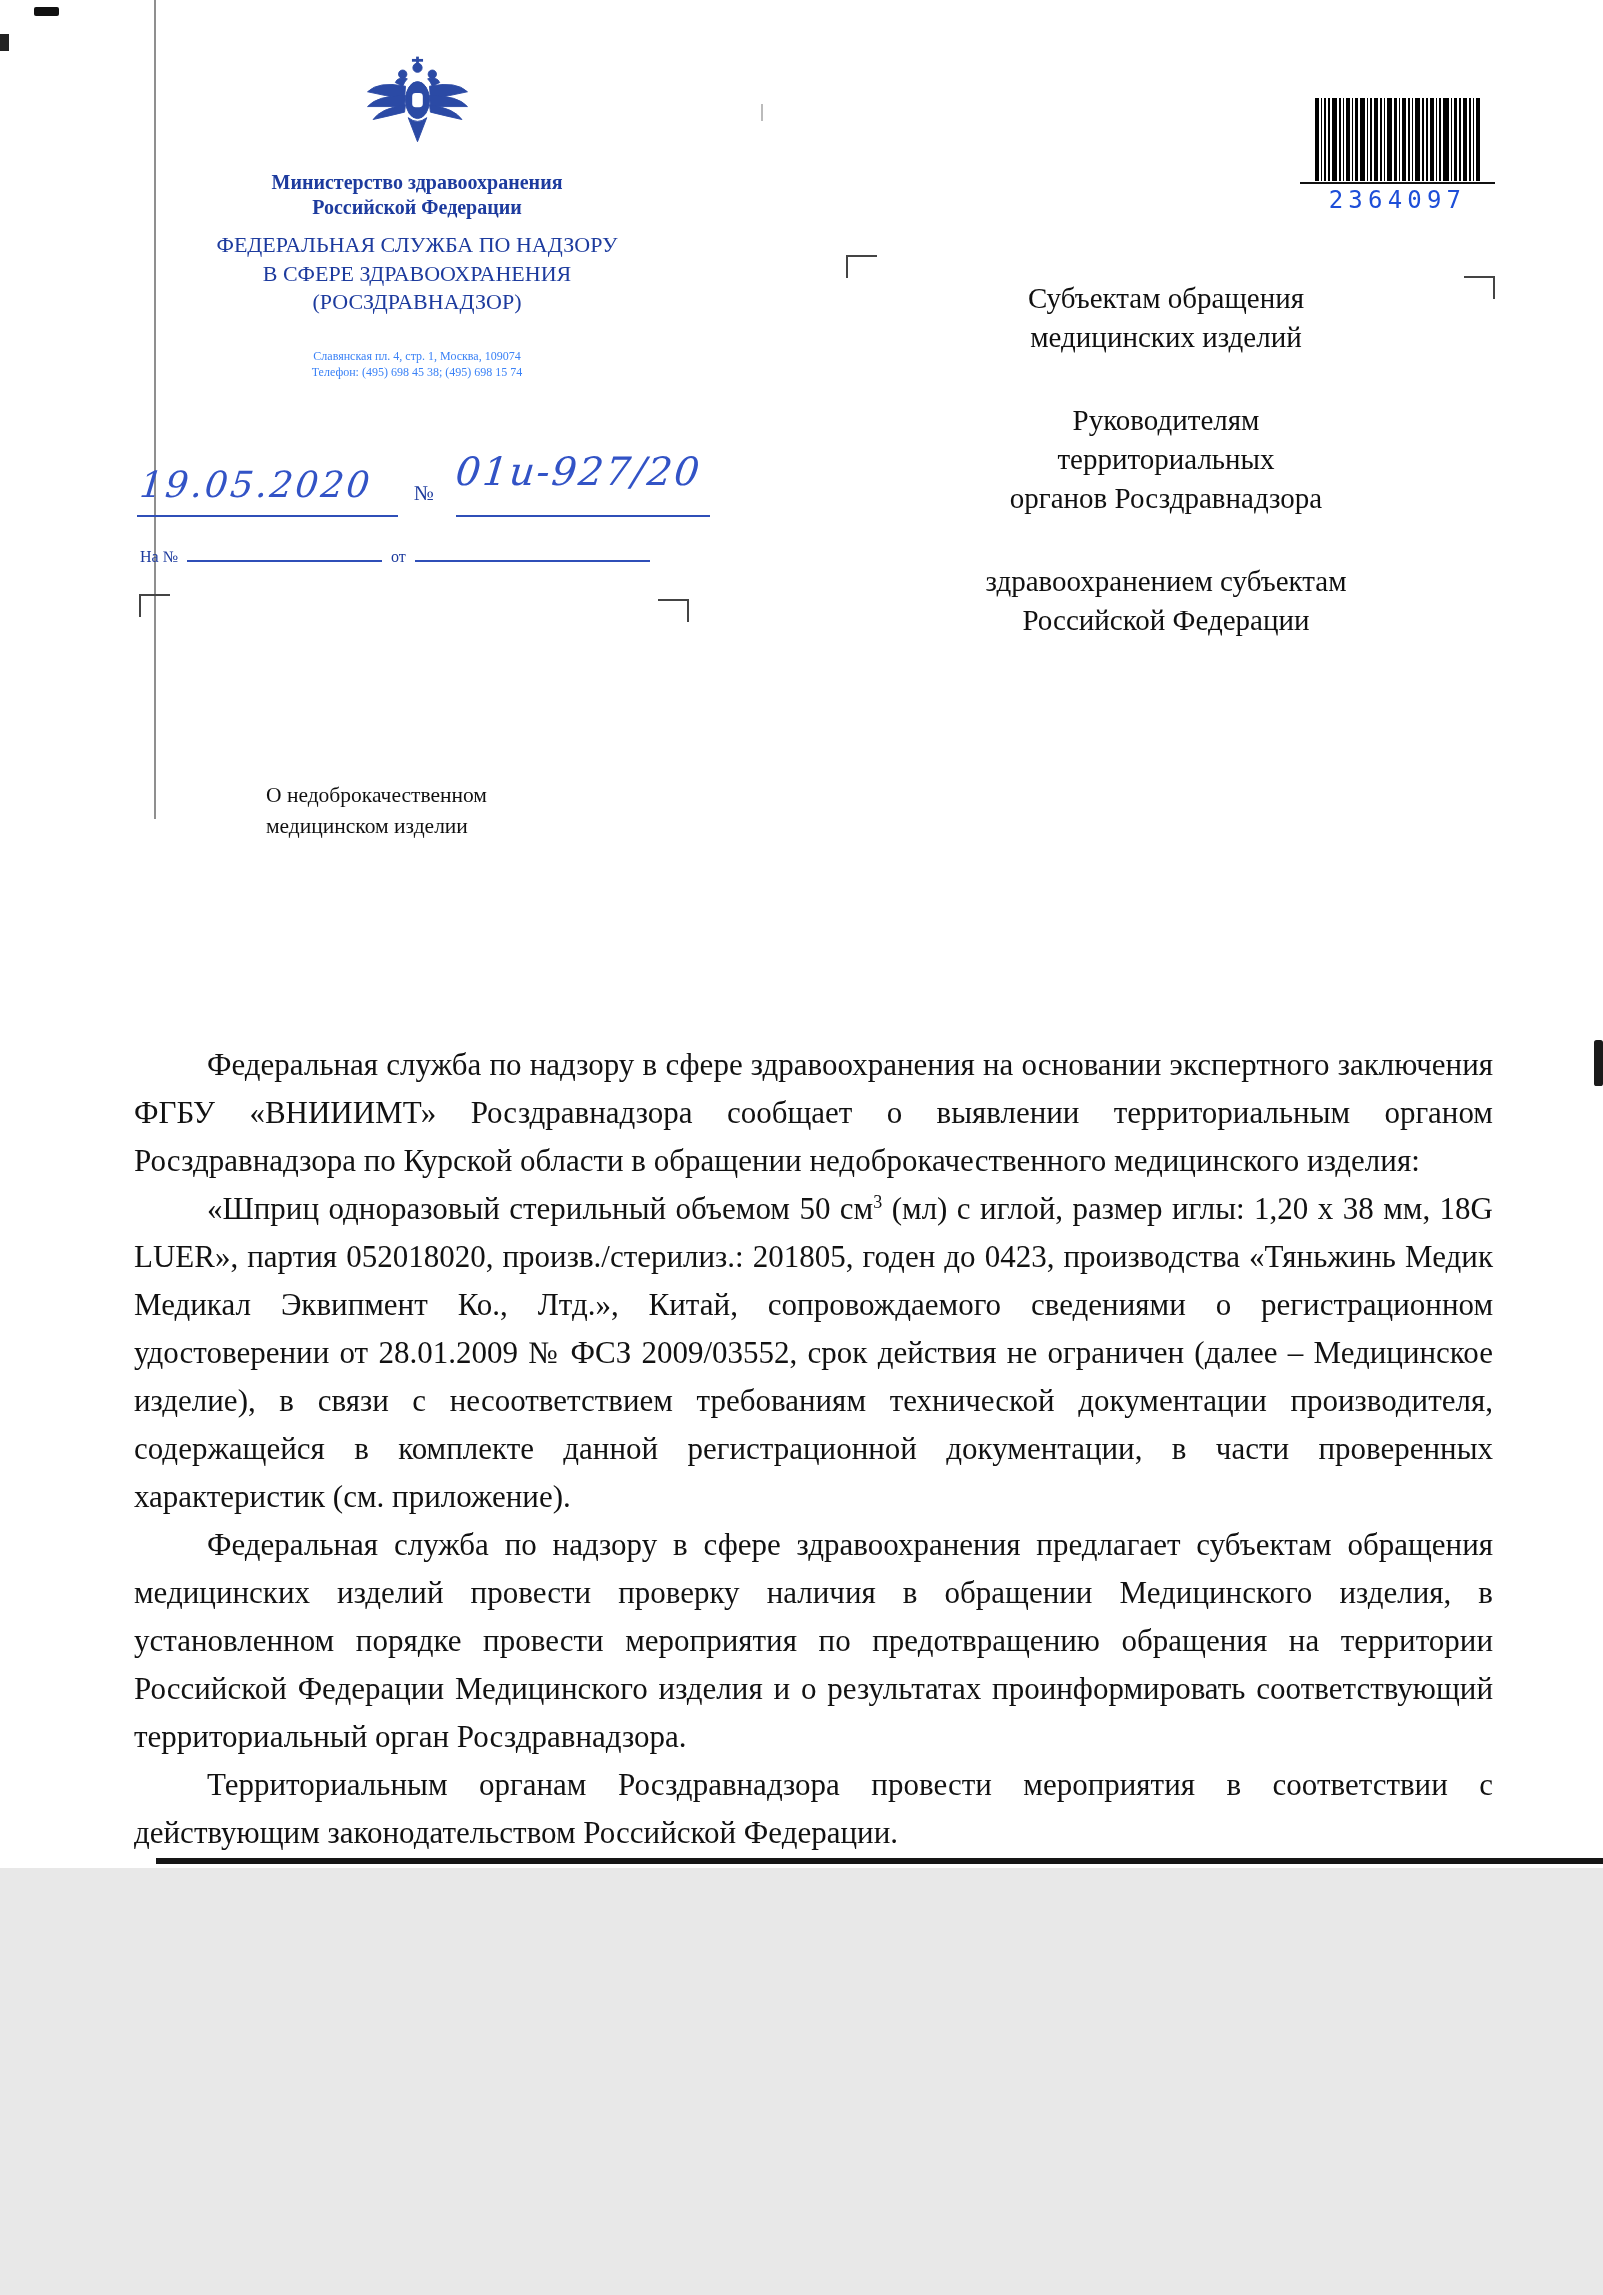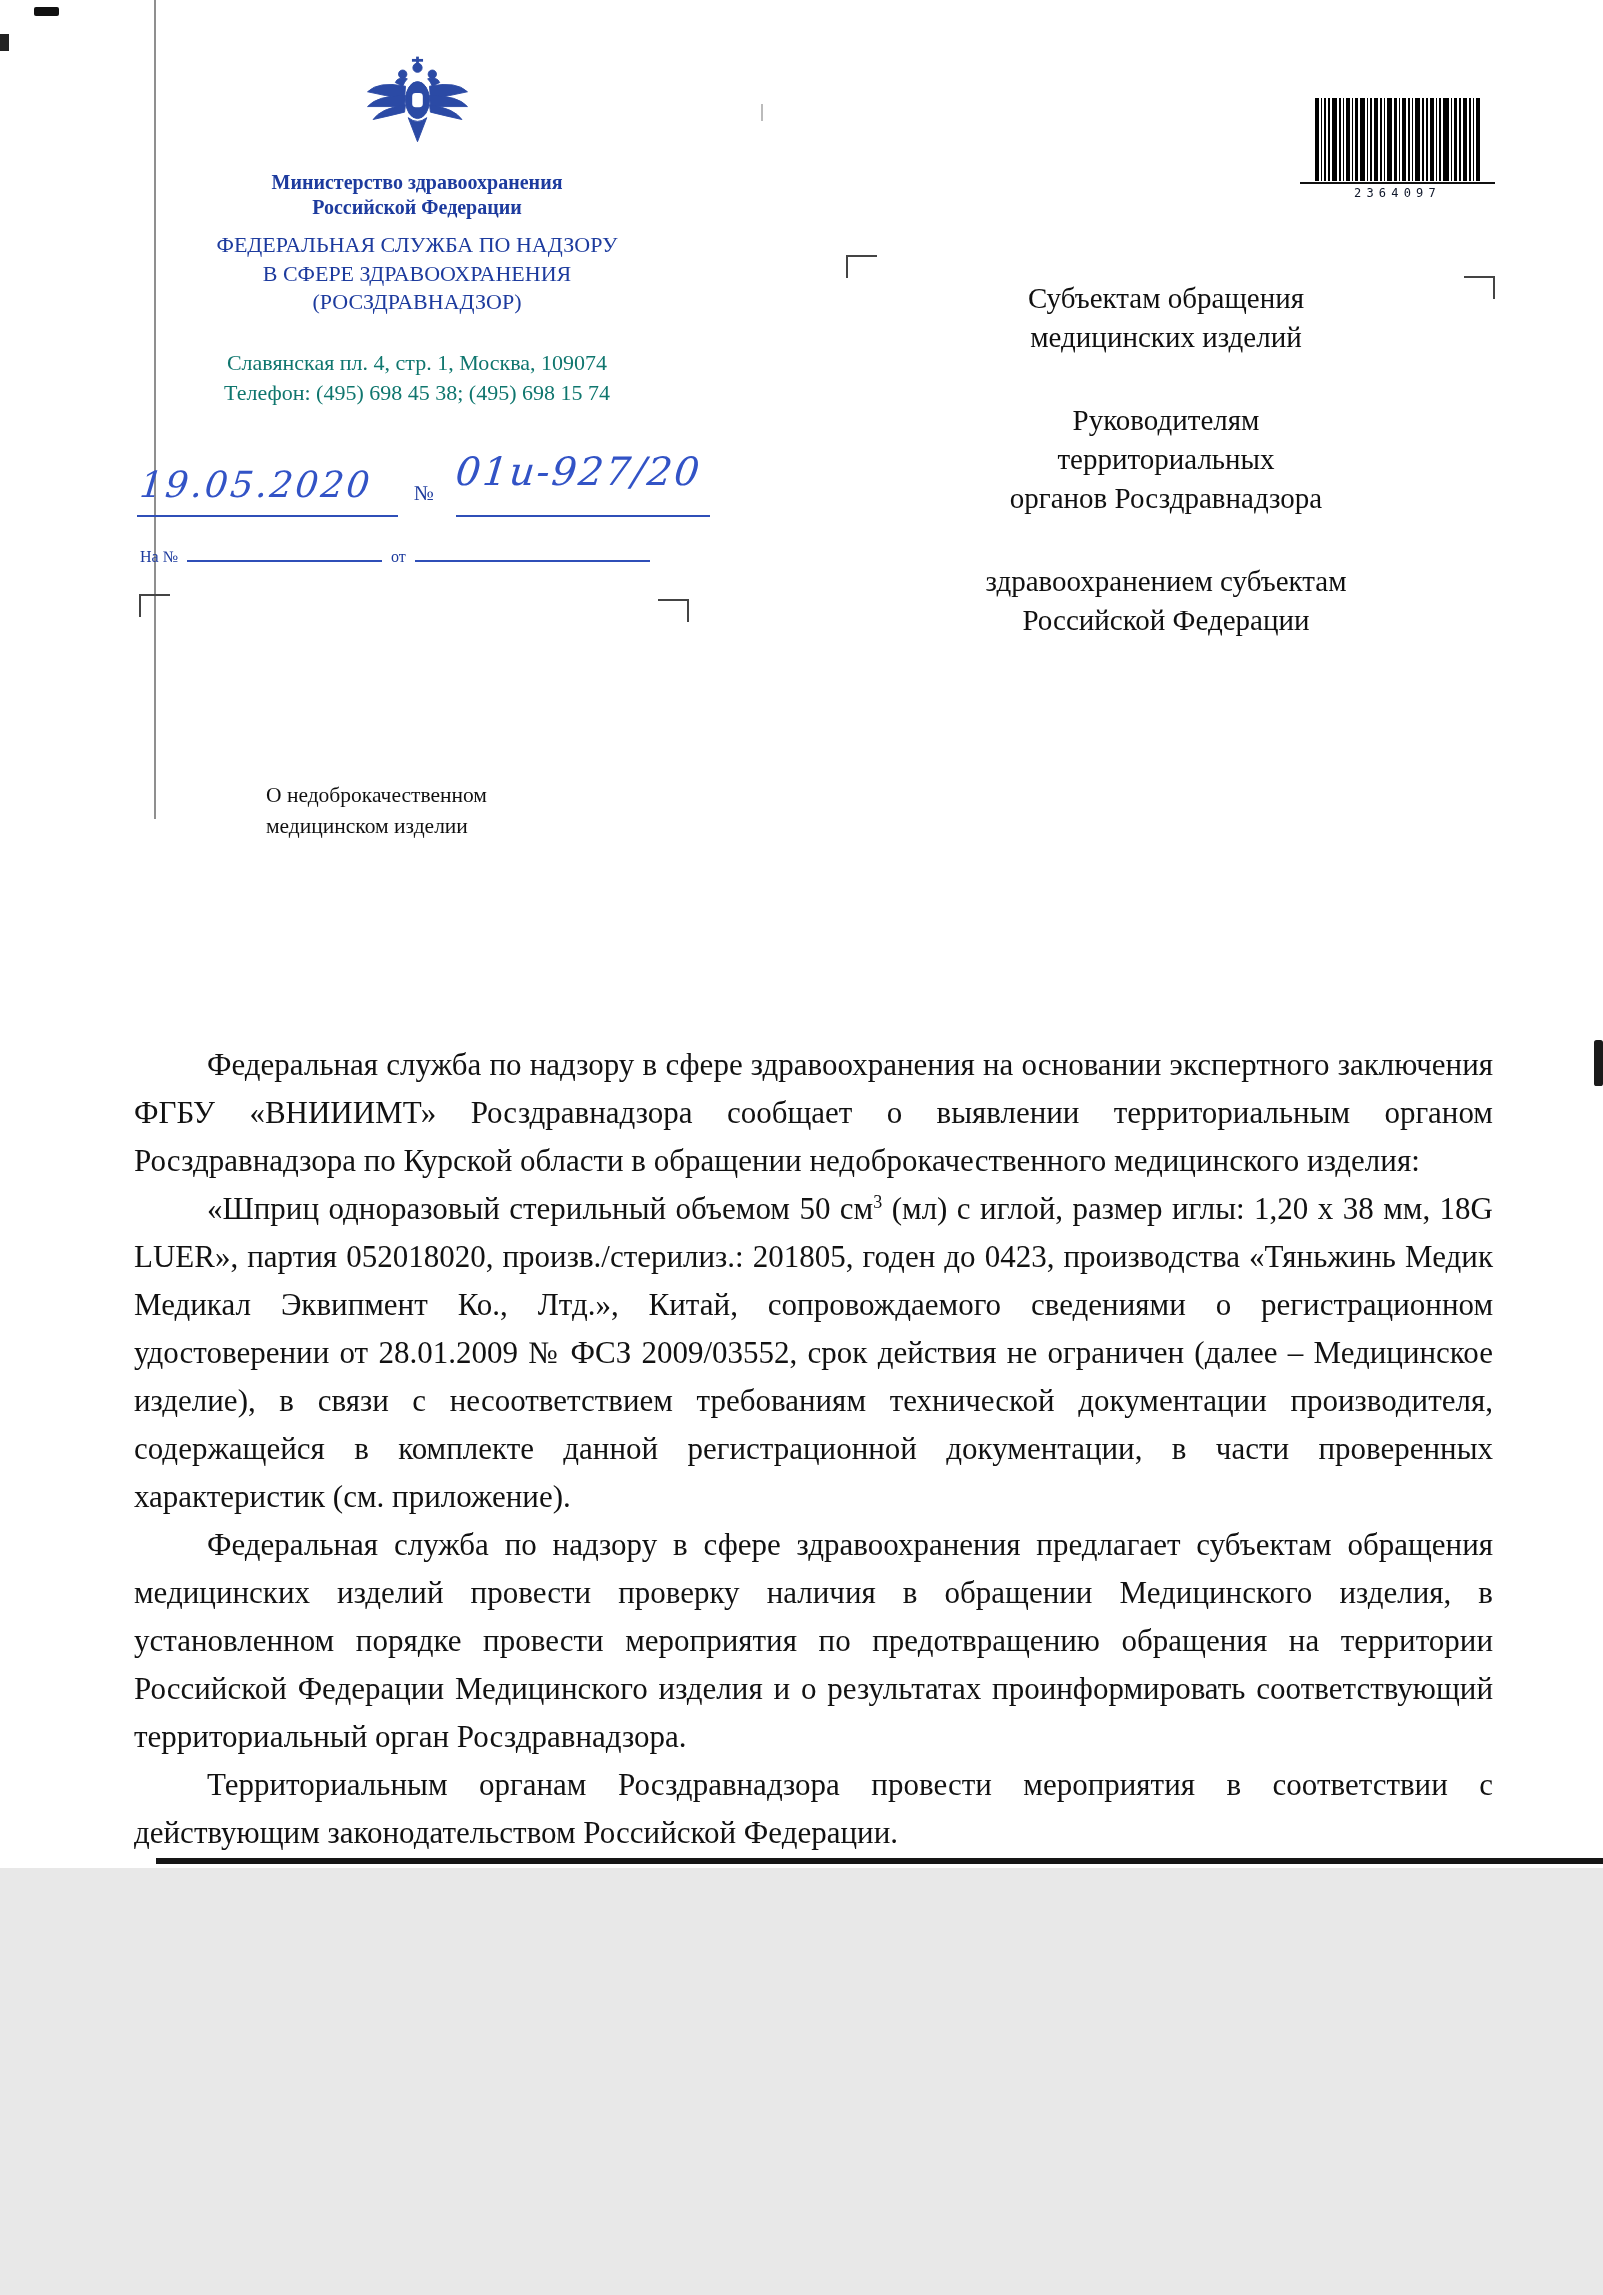--- a/index.html
+++ b/index.html
@@ -18,21 +18,21 @@
   .bottom-line{position:absolute;left:156px;bottom:3.9px;width:1447px;height:5.9px;background:#161616;}
   .dash-top-right{position:absolute;left:761px;top:104px;width:2px;height:17px;background:#bbb;}
   
   .letterhead{
     position:absolute;left:127px;top:52px;width:580px;
     text-align:center;color:#1d3b9e;
   }
   .emblem{display:block;margin:0 auto 6.5px auto;}
   .ministry{font-size:20px;font-weight:bold;line-height:1.25;}
   .service{font-size:22px;font-weight:normal;line-height:1.3;margin-top:11.7px;}
-  .lh-address{font-size:22px;line-height:1.35;margin-top:31px;color:#0f766e;}
+  .lh-address{font-size:12px;line-height:1.35;margin-top:31px;color:#3b82f6;}
   
   .hand{
     font-family:"DejaVu Serif", serif;
     font-style:italic;color:#3253c6;
     transform:skewX(-6deg);display:inline-block;
   }
   .hw-date{position:absolute;left:140px;top:464px;font-size:36px;letter-spacing:2.6px;}
   .hw-underline-1{position:absolute;left:137px;top:515px;width:261px;height:0;border-bottom:2px solid #2f4fb8;}
   .no-sign{position:absolute;left:414px;top:481px;font-size:21px;color:#1d3b9e;}
   .hw-number{position:absolute;left:456px;top:449px;font-size:39px;letter-spacing:2px;}
@@ -46,21 +46,21 @@
   .corner.tl{border-left:2px solid #444;border-top:2px solid #444;}
   .corner.tr{border-right:2px solid #444;border-top:2px solid #444;}
   .c1{left:846px;top:255px;}
   .c2{left:1464px;top:276px;}
   .c3{left:139px;top:594px;}
   .c4{left:658px;top:599px;}
   
   .barcode-wrap{position:absolute;left:1300px;top:98px;width:195px;text-align:center;}
   .bars{display:flex;align-items:stretch;height:83px;gap:2px;justify-content:center;}
   .bars i{display:block;background:#000;height:100%;}
-  .barcode-number{font-family:"DejaVu Sans Mono", monospace;font-size:12px;color:#0f172a;
+  .barcode-number{font-family:"DejaVu Sans Mono", monospace;font-size:24px;color:#1d4ed8;
     letter-spacing:5.2px;margin-top:1.3px;border-top:2px solid #111;padding-top:1.3px;}
   
   .addressees{
     position:absolute;left:860px;top:279px;width:612px;
     text-align:center;color:#101010;font-size:29px;line-height:39px;
   }
   .addr-group{margin-bottom:44px;}
   
   .subject{
     position:absolute;left:266px;top:780px;width:391px;

